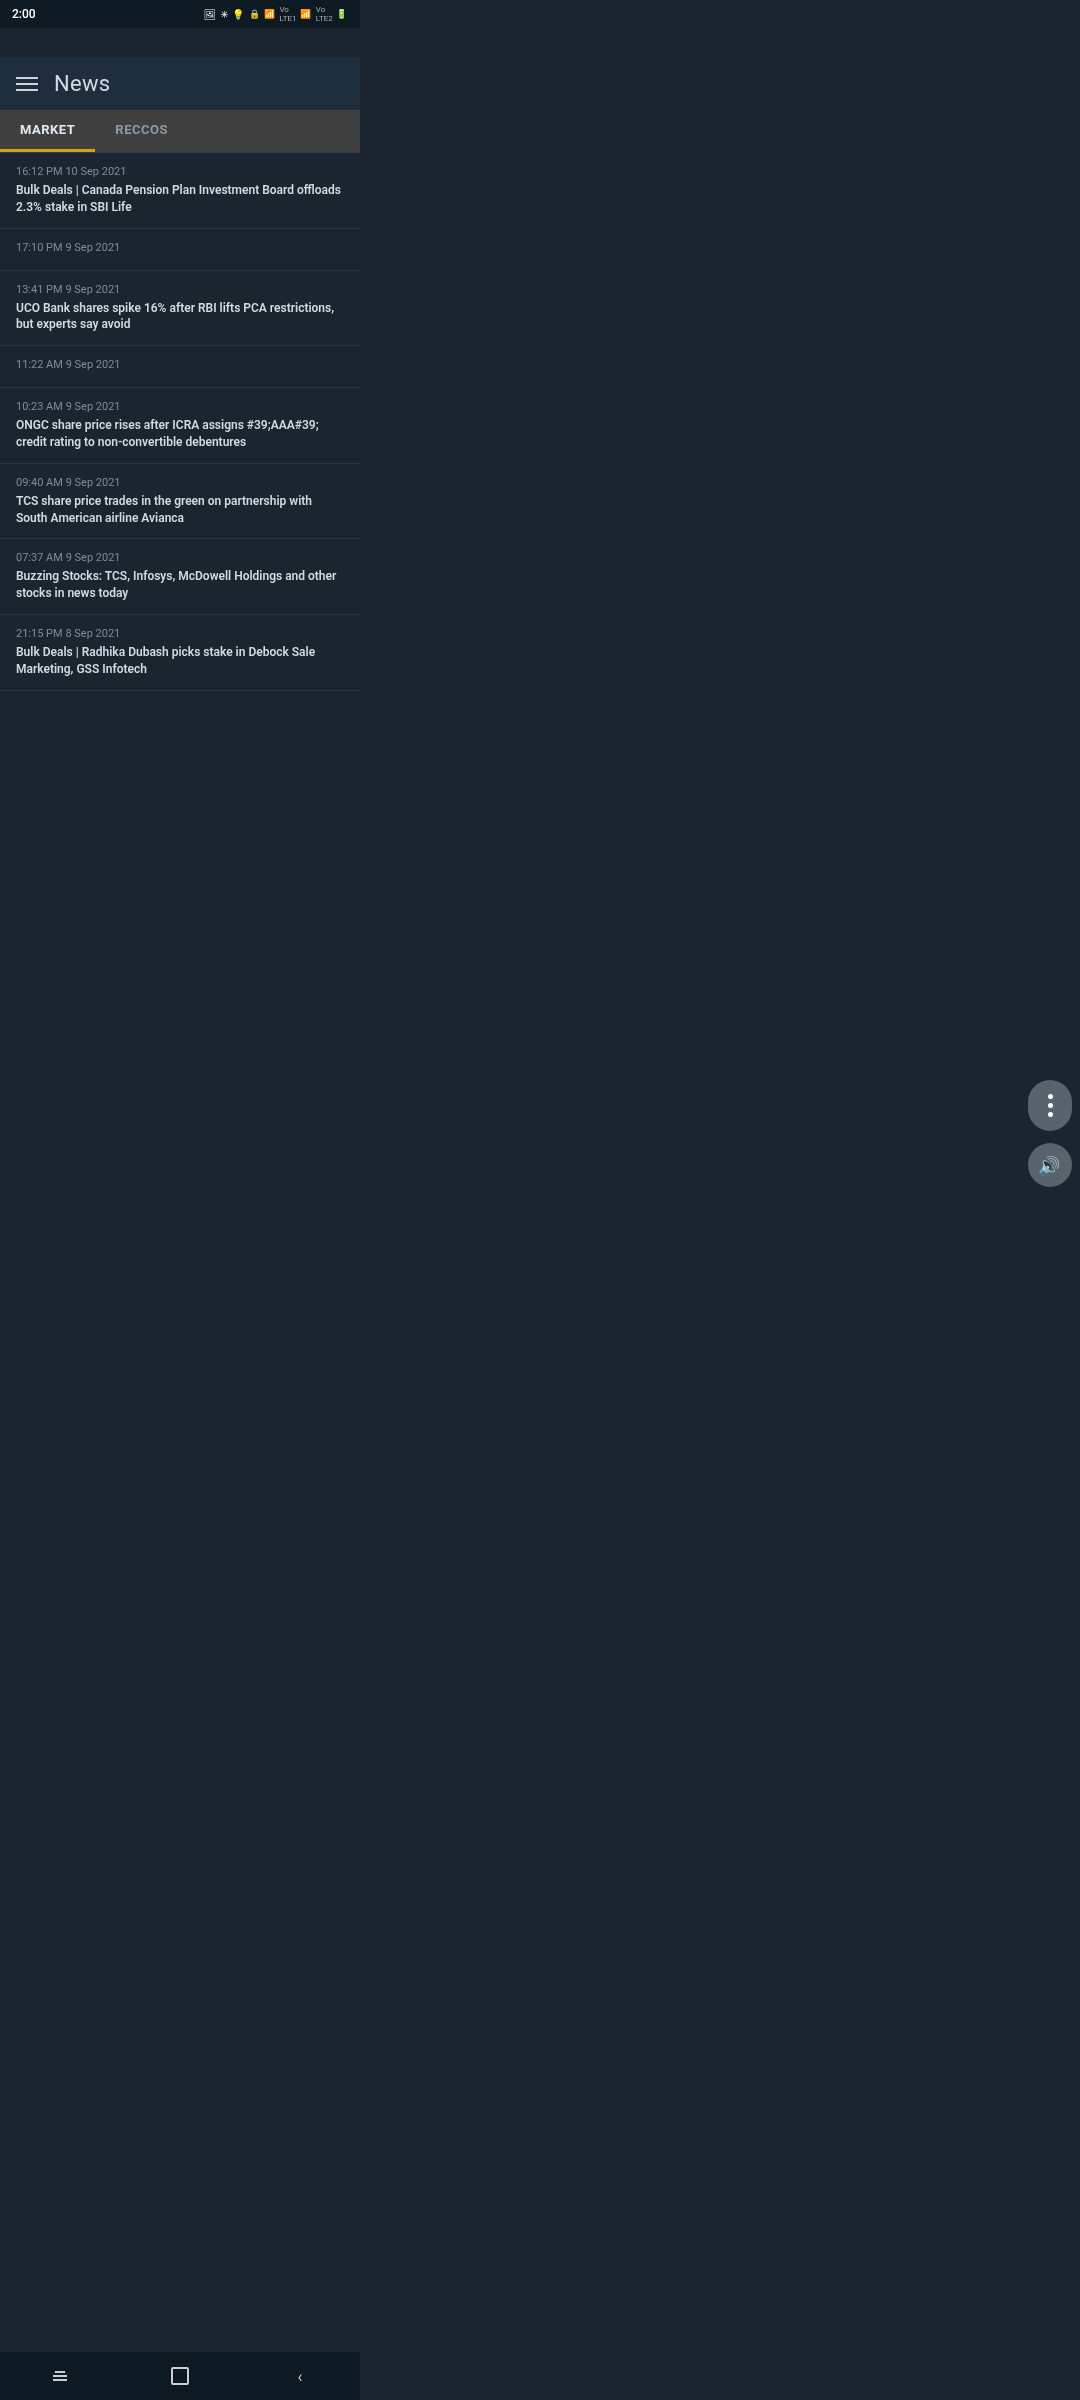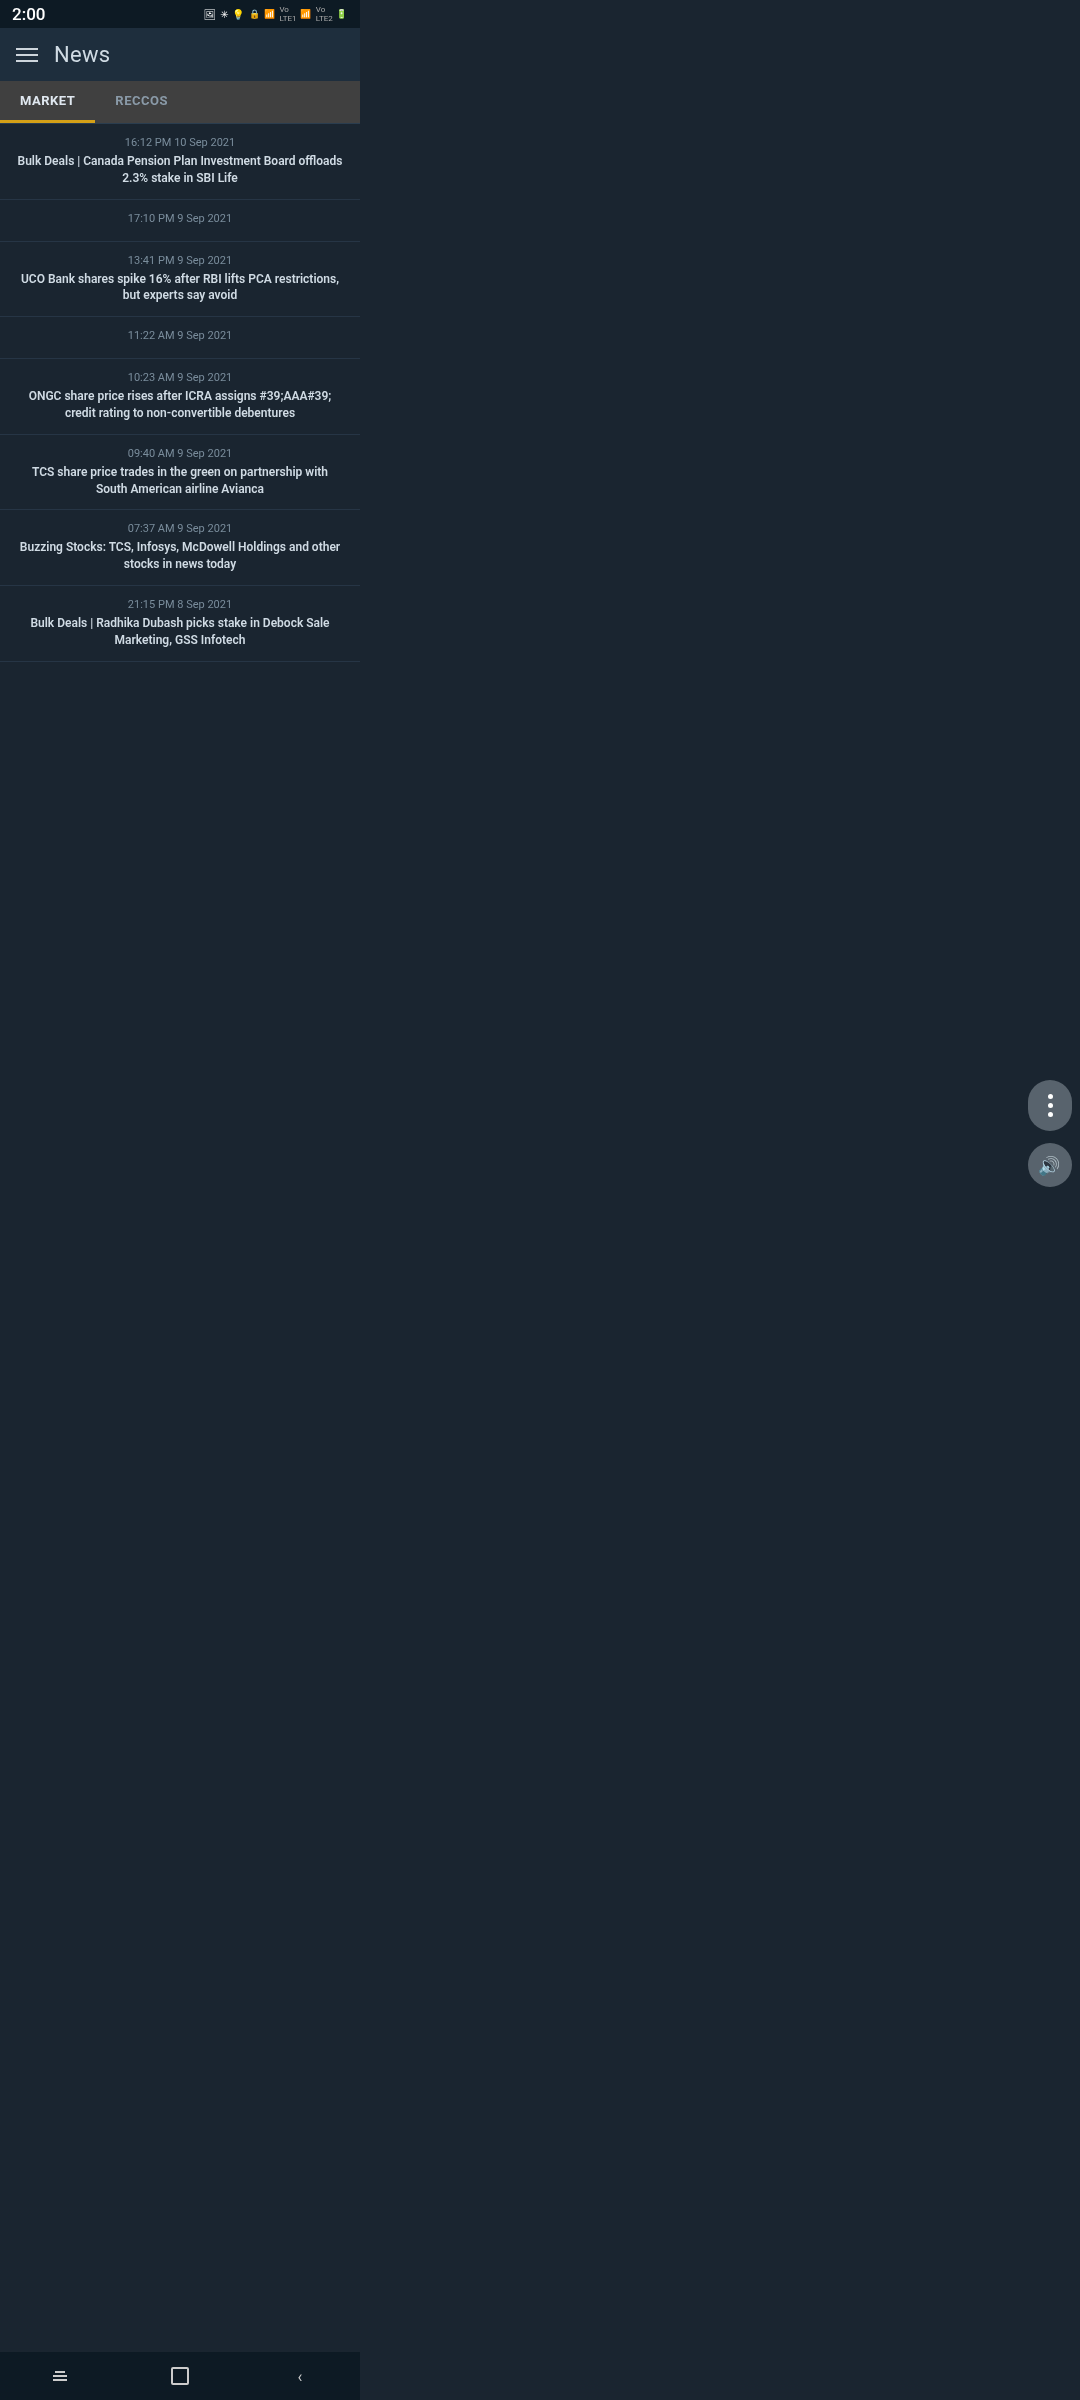--- a/index.html
+++ b/index.html
@@ -17,39 +17,40 @@
     
     .status-bar {
       background: #0d1a24;
       display: flex;
       justify-content: space-between;
       align-items: center;
       padding: 6px 12px;
       height: 28px;
     }
     .status-time {
-      font-size: 17px;
+      font-size: 12px;
       color: #fff;
       font-weight: 500;
     }
     .status-icons {
       display: flex;
       align-items: center;
       gap: 4px;
       font-size: 10px;
       color: #fff;
     }
 
     
     .header {
       background: #1e2e3d;
       display: flex;
       align-items: center;
       padding: 14px 16px;
       gap: 16px;
+      margin-top: 29px;
     }
     .hamburger-icon {
       display: flex;
       flex-direction: column;
       gap: 4px;
       cursor: pointer;
     }
     .hamburger-icon span {
       display: block;
       width: 22px;
@@ -79,21 +80,20 @@
       position: relative;
     }
     .tab.active {
       color: #e0e8f0;
       border-bottom: 3px solid #d4a017;
     }
 
     
     .news-list {
       background: #1a2530;
-      text-align: center;
     }
     .news-item {
       padding: 12px 16px;
       border-bottom: 1px solid #263545;
       cursor: pointer;
     }
     .news-time {
       font-size: 11px;
       color: #7a8d9c;
       margin-bottom: 4px;

